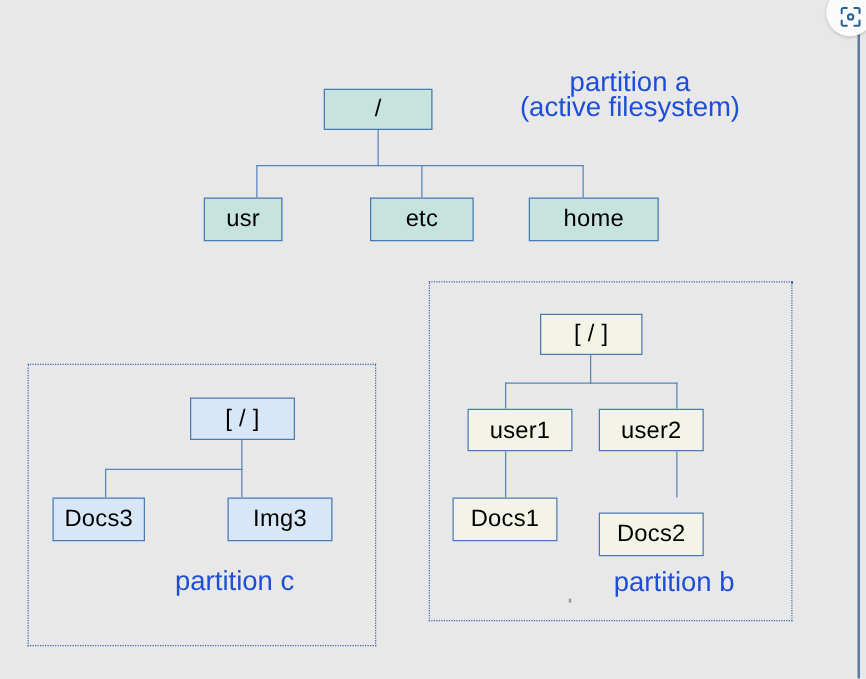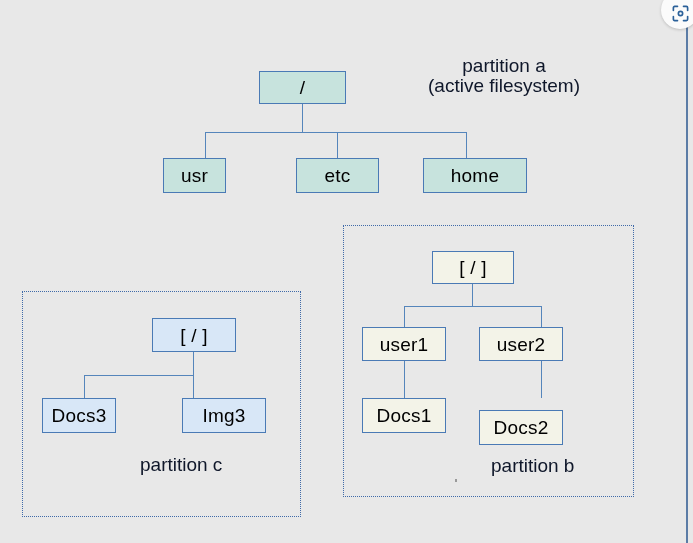--- a/index.html
+++ b/index.html
@@ -50,22 +50,22 @@
   
   .partition-box {
     position: absolute;
     border: 1px dotted #3f6aa8;
     box-sizing: border-box;
     background: transparent;
   }
 
   .partition-label {
     position: absolute;
-    color: #0f172a;
-    font-size: 19px;
+    color: #1d4ed8;
+    font-size: 22px;
     line-height: 20px;
     white-space: pre;
   }
   .partition-label.multiline {
     text-align: center;
     white-space: normal;
   }
 
   
   .node {
@@ -150,21 +150,21 @@
 
     <div class="speck" style="left:455px; top:479px;"></div>
 
     <div class="node cream" style="left:432px; top:251px; width:82px; height:33px;">[ / ]</div>
 
     <div class="conn v" style="left:472px; top:284px; height:23px;"></div>
     <div class="conn h" style="left:404px; top:306px; width:138px;"></div>
     <div class="conn v" style="left:404px; top:306px; height:21px;"></div>
     <div class="conn v" style="left:541px; top:306px; height:21px;"></div>
 
-    <div class="node cream" style="left:362px; top:327px; width:84px; height:34px;">user1</div>
+    <div class="node cream" style="left:374px; top:327px; width:84px; height:34px;">user1</div>
     <div class="node cream" style="left:479px; top:327px; width:84px; height:34px;">user2</div>
 
     <div class="conn v" style="left:404px; top:361px; height:37px;"></div>
     <div class="conn v" style="left:541px; top:361px; height:37px;"></div>
 
     <div class="node cream" style="left:362px; top:398px; width:84px; height:35px;">Docs1</div>
     <div class="node cream" style="left:479px; top:398px; width:84px; height:35px;margin-top:12px;">Docs2</div>
   </div>
 
   <div class="partition-box" style="left:22px; top:291px; width:279px; height:226px;"></div>

